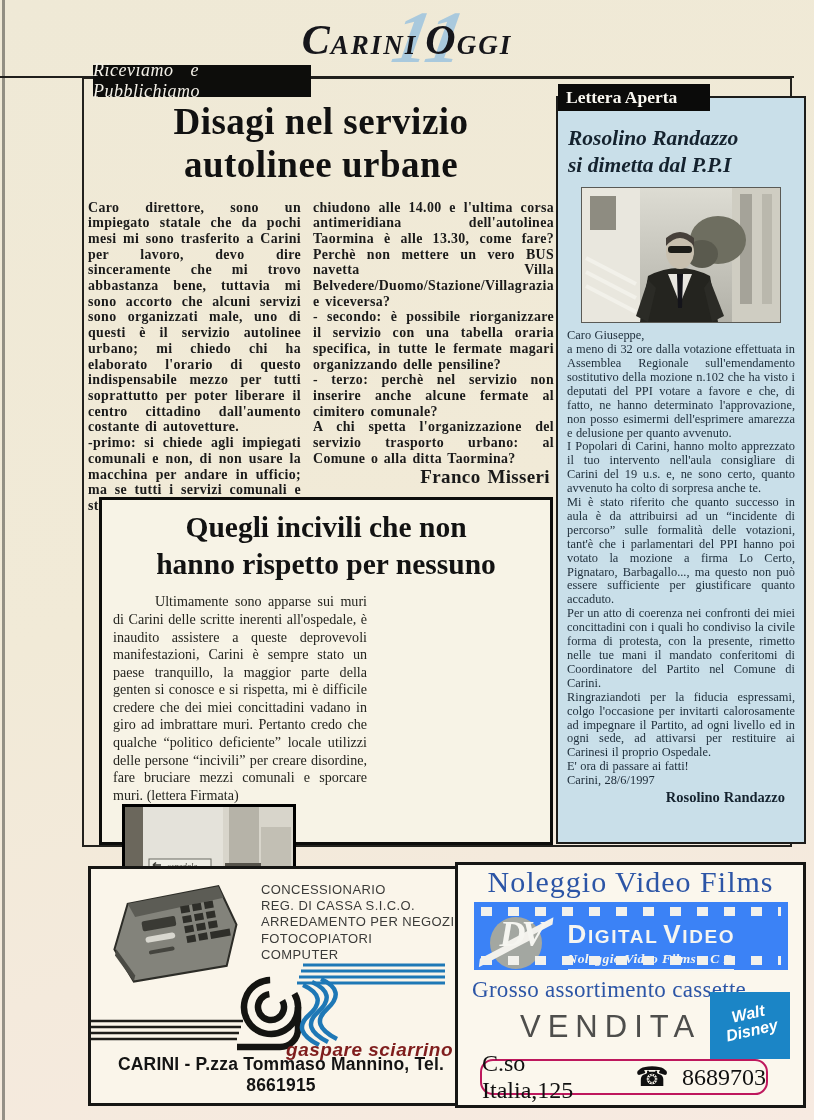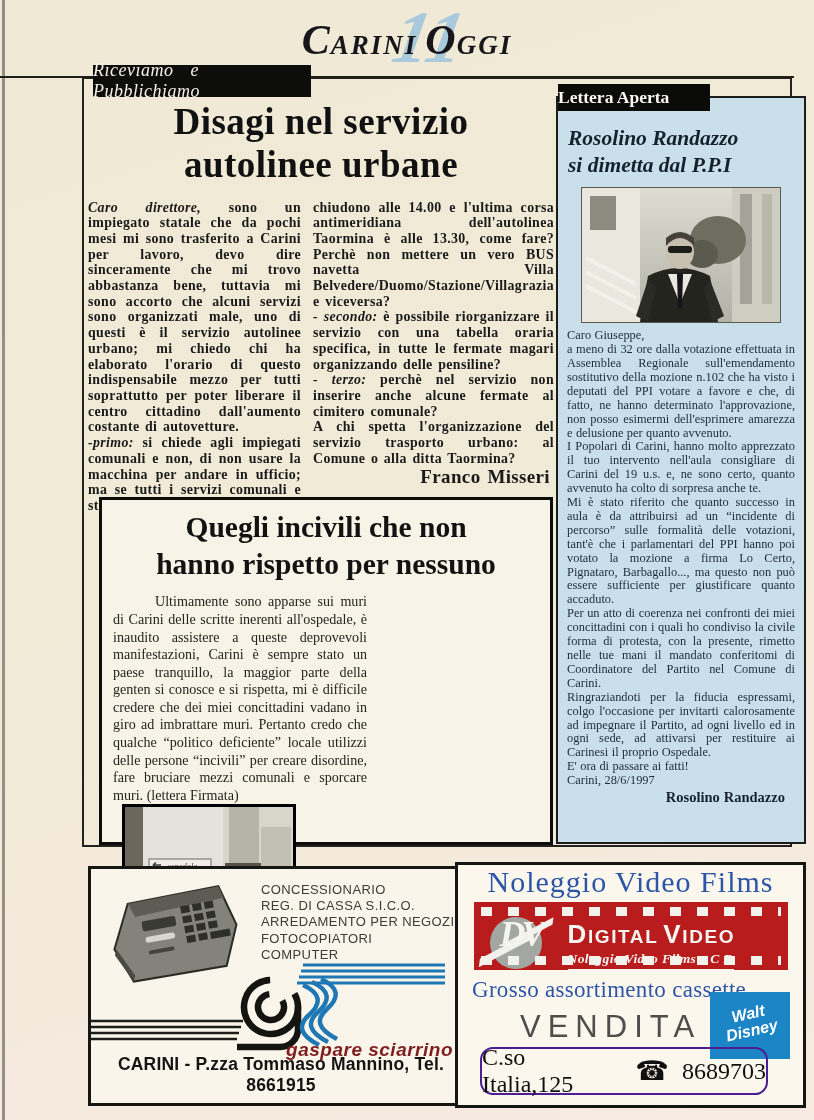--- a/index.html
+++ b/index.html
@@ -25,29 +25,29 @@
           color:#f3f0e7;display:flex;align-items:center;justify-content:center;
           font-style:italic;font-size:18px;word-spacing:12px;letter-spacing:.5px;}
 
   
   .bus{position:absolute;left:88px;top:100px;width:466px;z-index:2;}
   .bus-title{text-align:center;font-weight:bold;font-size:37px;line-height:1.17;color:#111;letter-spacing:.5px;}
   .bus-cols{display:flex;gap:12px;margin-top:13px;}
   .bus-col{flex:1;font-size:13.9px;font-weight:bold;line-height:15.7px;text-align:justify;
            letter-spacing:.35px;word-spacing:1.8px;color:#1a1a1a;}
   .bus-col p{margin:0;}
-  .lead{font-style:italic;}
+  .lead{}
   .bus-sig{text-align:right;font-size:19px;margin-top:2px;padding-right:4px;}
 
   
   .lettera{position:absolute;left:556px;top:96px;width:250px;height:748px;background:#c9dfe9;
            border:2px solid #1c1c1a;box-sizing:border-box;overflow:hidden;z-index:2;}
   .tag{position:absolute;left:558px;top:84px;width:152px;height:27px;background:#0b0b0a;z-index:4;
        color:#faf8f1;font-weight:bold;font-size:17.5px;display:flex;align-items:center;
-       box-sizing:border-box;}
+       padding-left:8px;box-sizing:border-box;}
   .lettera-title{margin:27px 8px 0 10px;font-style:italic;font-weight:bold;font-size:21.5px;
                  line-height:1.26;color:#14222e;}
   .lettera-photo{display:block;width:198px;height:134px;margin:8px auto 6px;border:1px solid #5a5a55;}
   .lettera-body{padding:0 9px;font-size:12.4px;line-height:13.9px;text-align:justify;
                 color:#1d2c39;word-spacing:.3px;}
   .lettera-body p{margin:0;}
   .lettera-sig{text-align:right;font-weight:bold;font-size:14.5px;margin-top:3px;padding-right:10px;color:#14222e;}
 
   
   .incivili{position:absolute;left:99px;top:497px;width:454px;height:348px;background:#f7f3e6;
@@ -66,21 +66,21 @@
   .ad1-logo{position:absolute;left:0;top:86px;}
   .ad1-brand{position:absolute;right:18px;top:170px;font-style:italic;font-weight:bold;font-size:19px;
              color:#7f1d1d;letter-spacing:.5px;}
   .ad1-addr{position:absolute;bottom:7px;left:0;width:100%;text-align:center;font-weight:bold;
             font-size:17.5px;color:#141414;letter-spacing:.2px;}
 
   
   .ad2{position:absolute;left:455px;top:862px;width:351px;height:246px;background:#fbf7ed;
        border:3px solid #161614;box-sizing:border-box;z-index:2;}
   .ad2-title{text-align:center;font-size:30px;color:#2c55a6;margin-top:0;letter-spacing:1px;}
-  .strip{position:relative;width:314px;height:68px;background:#b91c1c;margin:3px auto 0;}
+  .strip{position:relative;width:314px;height:68px;background:#3b82f6;margin:3px auto 0;}
   .strip::before,.strip::after{content:"";position:absolute;left:7px;right:7px;height:9px;
        background:repeating-linear-gradient(90deg,#f2f1ec 0 11px,rgba(0,0,0,0) 11px 27px);}
   .strip::before{top:5px;}
   .strip::after{bottom:5px;}
   .dv-circle{position:absolute;left:16px;top:15px;width:52px;height:52px;border-radius:50%;background:#a3a7a1;}
   .dv-letters{position:absolute;left:26px;top:14px;color:#f5f5f0;font-size:36px;line-height:1;
               font-style:italic;font-weight:bold;letter-spacing:-4px;}
   .dv-bolt1,.dv-bolt2{position:absolute;background:#f2f1ec;transform:rotate(-28deg) skewX(-35deg);}
   .dv-bolt1{left:2px;top:44px;width:58px;height:7px;}
   .dv-bolt2{left=30px;left:30px;top:28px;width:52px;height:6px;}
@@ -91,21 +91,21 @@
   .strip-word+.strip-word{margin-left:5px;}
   .strip-sub{position:absolute;left:94px;top:49px;color:#f5f5f1;font-style:italic;font-weight:bold;
              font-size:13.5px;border-bottom:2px solid #f5f5f1;padding-bottom:2px;letter-spacing:.4px;}
   .grosso{margin:7px 0 0 14px;font-size:23px;color:#2c55a6;letter-spacing:.3px;}
   .vendita{margin:6px 0 0 62px;font-family:"Liberation Sans",sans-serif;font-size:31px;color:#4e4e4c;
            letter-spacing:7px;}
   .disney{position:absolute;right:13px;top:127px;width:80px;height:67px;background:#1b85c6;}
   .disney-inner{transform:rotate(-13deg);color:#fff;font-style:italic;font-weight:bold;
                 font-family:"Liberation Sans",sans-serif;font-size:16px;text-align:center;
                 margin-top:13px;line-height:1.08;}
-  .phone-row{position:absolute;left:22px;bottom:10px;width:288px;height:48px;border:2px solid #4c1d95;
+  .phone-row{position:absolute;left:22px;bottom:10px;width:288px;height:36px;border:2px solid #be185d;
              border-radius:13px;display:flex;align-items:center;justify-content:center;gap:13px;
              font-size:24px;color:#101010;box-sizing:border-box;}
   .phone-icon{font-size:27px;line-height:1;}
 </style>
 </head>
 <body>
 
 <div class="page">
   <div class="scan-edge"></div>
 

